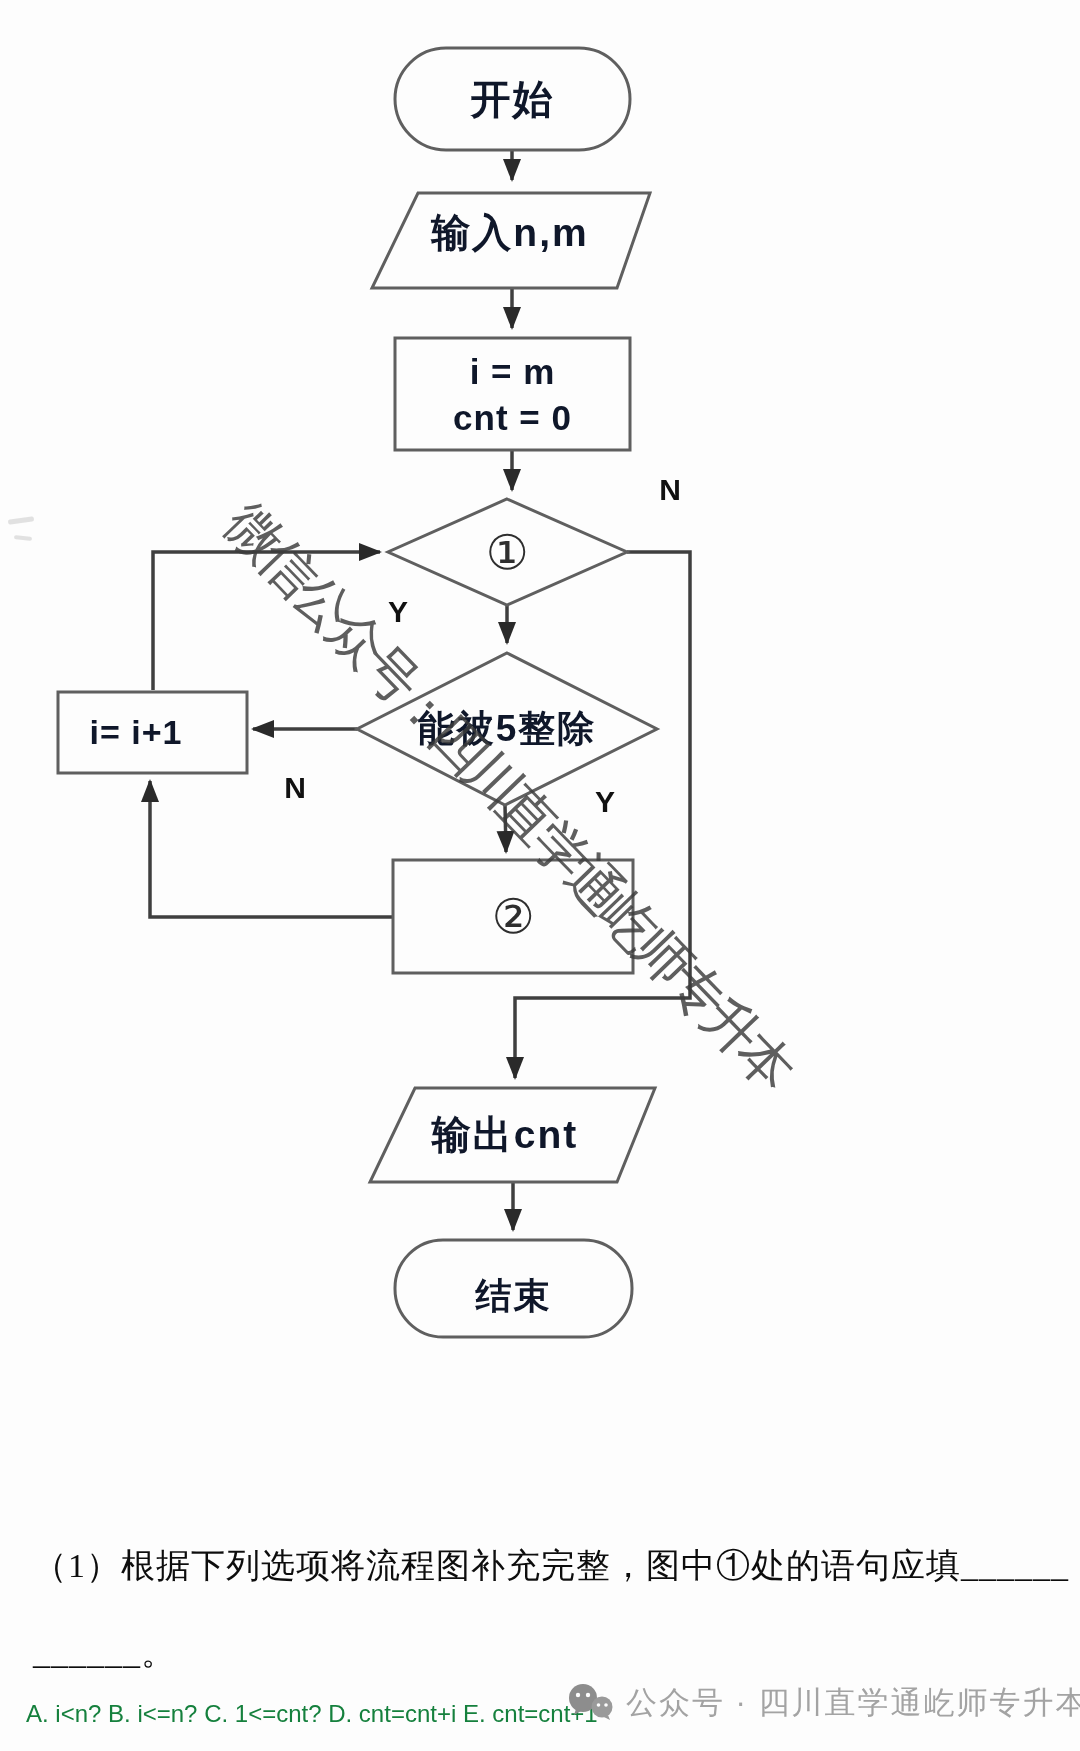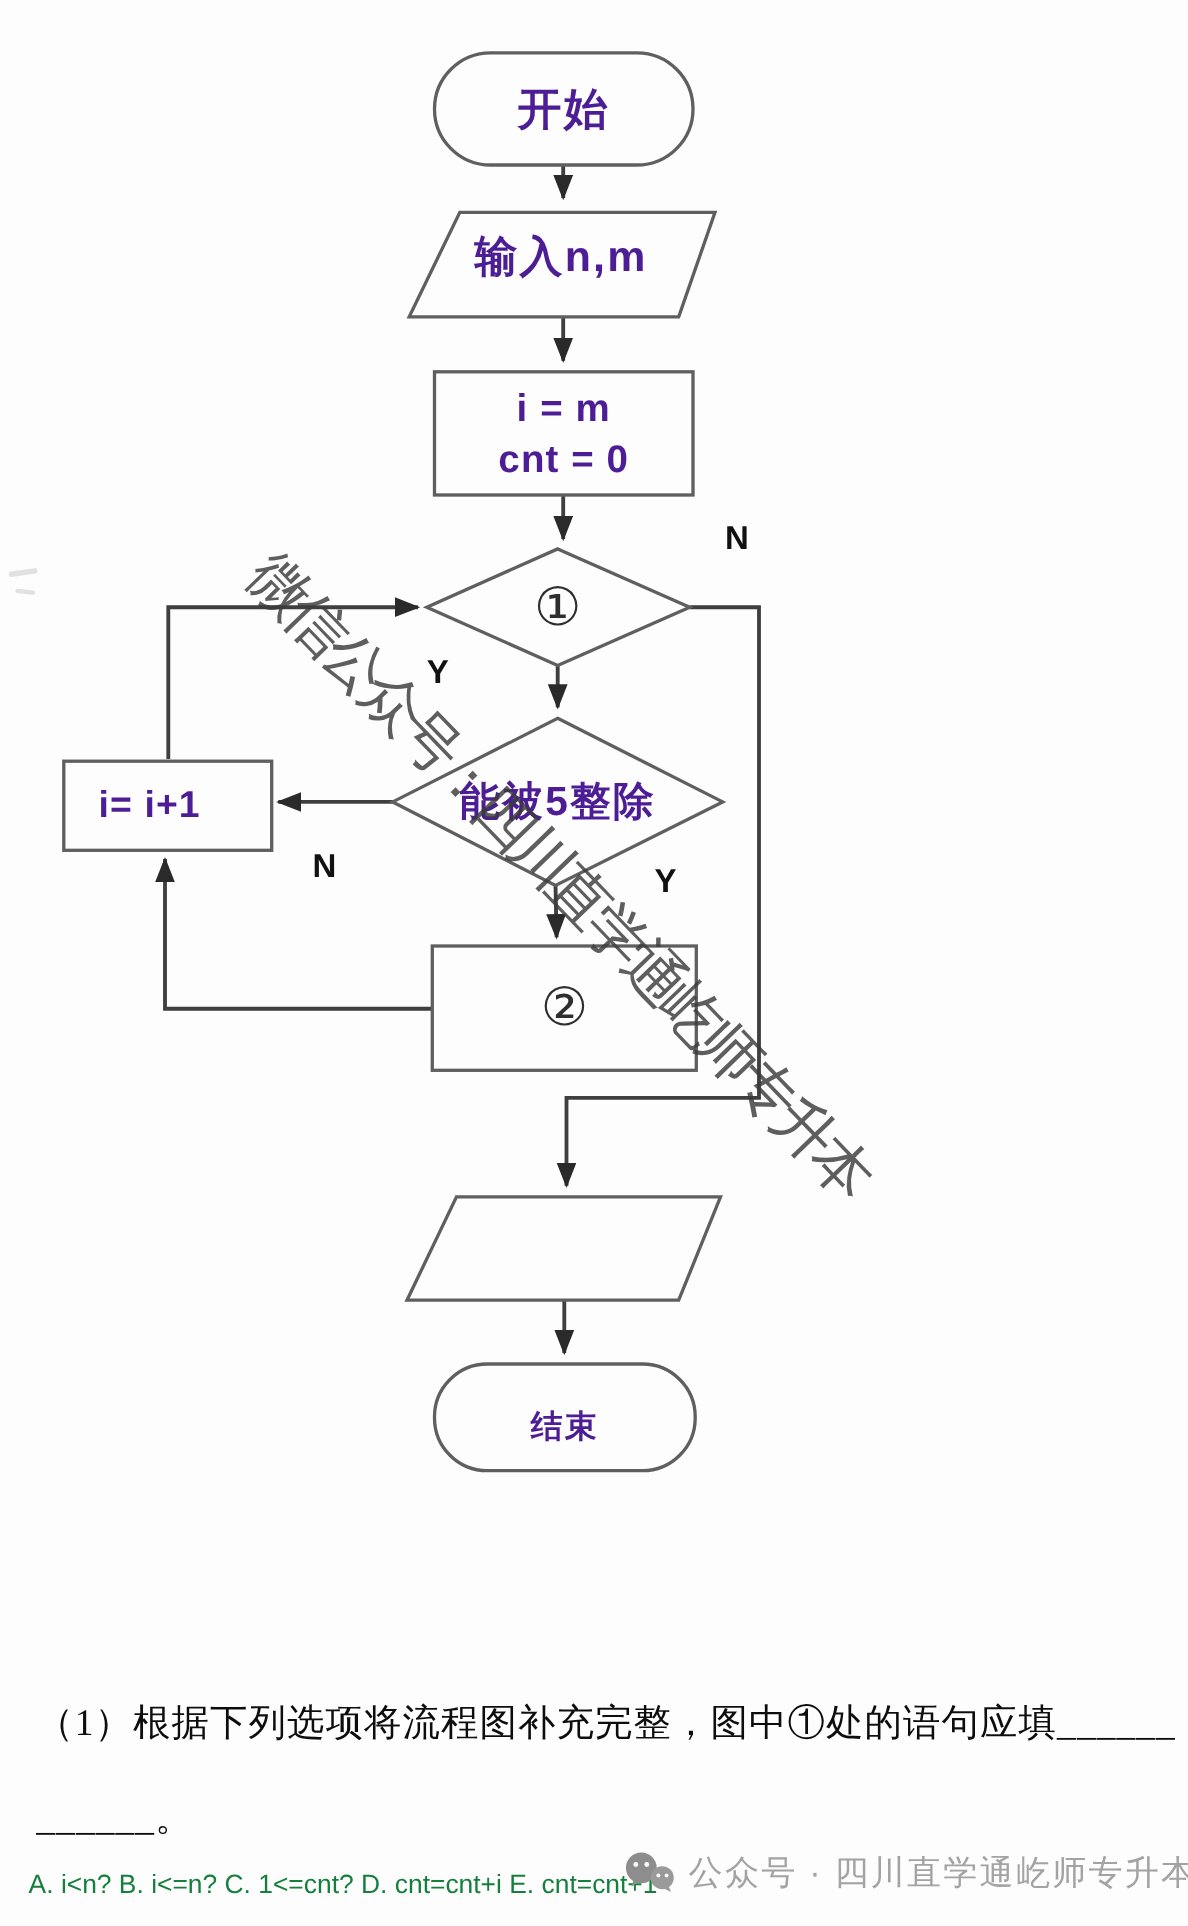--- a/index.html
+++ b/index.html
@@ -1,20 +1,20 @@
 <!DOCTYPE html>
 <html><head>
 <meta charset="utf-8">
 <style>
   html,body{margin:0;padding:0;background:#ffffff;}
   #page{position:relative;width:1080px;height:1751px;background:#fdfdfd;overflow:hidden;
         font-family:"Liberation Sans","DejaVu Sans",sans-serif;color:#1c1c1c;}
   #wires{position:absolute;left:0;top:0;width:1080px;height:1751px;}
   .lbl{position:absolute;display:flex;align-items:center;justify-content:center;
-       text-align:center;white-space:nowrap;color:#4c1d95;}
+       text-align:center;white-space:nowrap;color:#0f172a;}
   .node-label{font-weight:bold;letter-spacing:2px;}
   .mono-ish{font-weight:bold;letter-spacing:1px;}
   .branch{font-weight:bold;font-size:30px;color:#111;}
   .circled{font-size:48px;font-weight:500;color:#2e2e2e;
            font-family:"DejaVu Sans",sans-serif;}
   .wm-diag{position:absolute;left:262px;top:488px;transform:rotate(46deg);
            transform-origin:left top;font-size:55px;letter-spacing:-6px;
            color:#3c3c3c;opacity:0.82;white-space:nowrap;font-weight:500;}
   .q-text{position:absolute;font-family:"Liberation Serif","DejaVu Serif",serif;
           font-size:34px;color:#0d0d0d;letter-spacing:1px;white-space:nowrap;}
@@ -70,22 +70,23 @@
   <div class="lbl mono-ish" style="left:395px;top:394px;width:235px;height:48px;font-size:35px;">cnt = 0</div>
 
   <div class="lbl circled" style="left:437px;top:524px;width:140px;height:56px;">①</div>
 
   <div class="lbl node-label" style="left:367px;top:702px;width:280px;height:54px;font-size:37px;">能被5整除</div>
 
   <div class="lbl mono-ish" style="left:58px;top:692px;width:156px;height:81px;font-size:34px;">i= i+1</div>
 
   <div class="lbl circled" style="left:443px;top:888px;width:140px;height:56px;">②</div>
 
+  <div class="lbl node-label" style="left:370px;top:1088px;width:270px;height:94px;font-size:39px;">输出cnt</div>
 
-  <div class="lbl node-label" style="left:395px;top:1240px;width:237px;height:113px;font-size:29px;font-family:Liberation Serif, serif;">结束</div>
+  <div class="lbl node-label" style="left:395px;top:1240px;width:237px;height:113px;font-size:36px;font-family:Liberation Serif, serif;">结束</div>
 
   <div class="lbl branch" style="left:650px;top:470px;width:40px;height:40px;">N</div>
   <div class="lbl branch" style="left:378px;top:592px;width:40px;height:40px;">Y</div>
   <div class="lbl branch" style="left:275px;top:768px;width:40px;height:40px;">N</div>
   <div class="lbl branch" style="left:585px;top:782px;width:40px;height:40px;">Y</div>
 
   <div class="wm-diag">微信公众号：四川直学通屹师专升本</div>
 
   <div class="smudge" style="left:8px;top:518px;width:26px;height:5px;transform:rotate(-8deg);"></div>
   <div class="smudge" style="left:14px;top:536px;width:18px;height:4px;transform:rotate(6deg);"></div>

